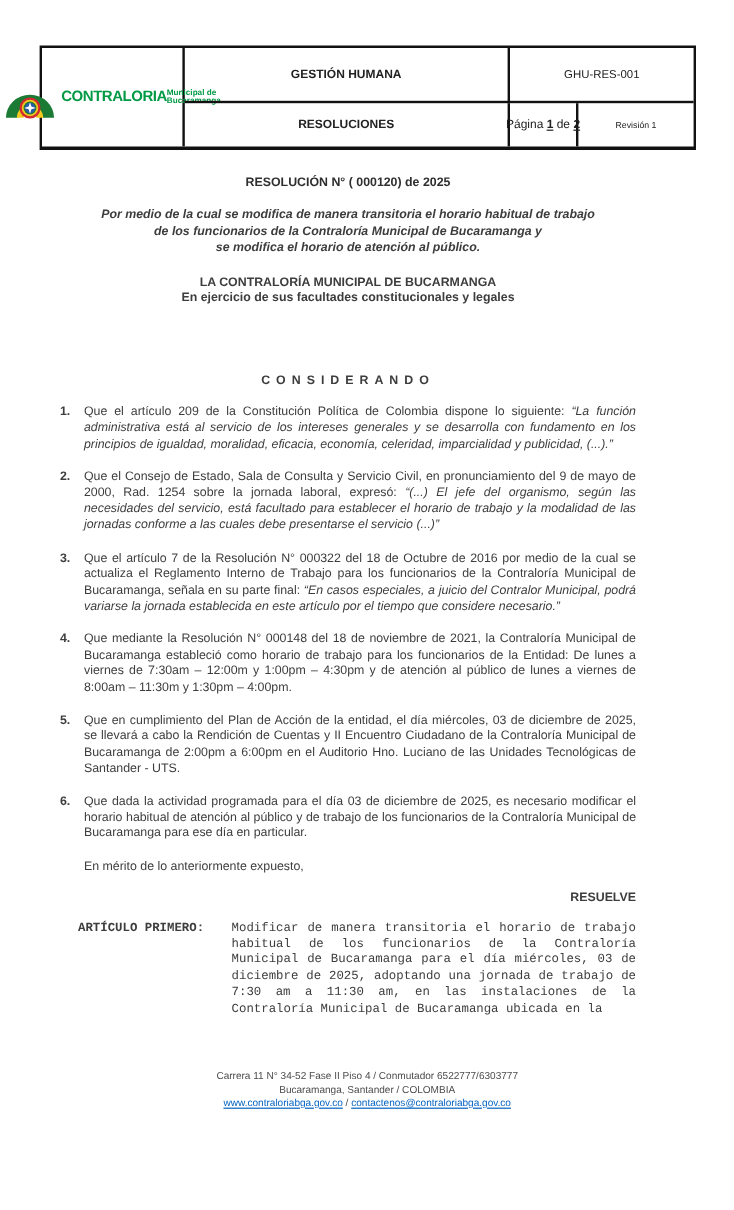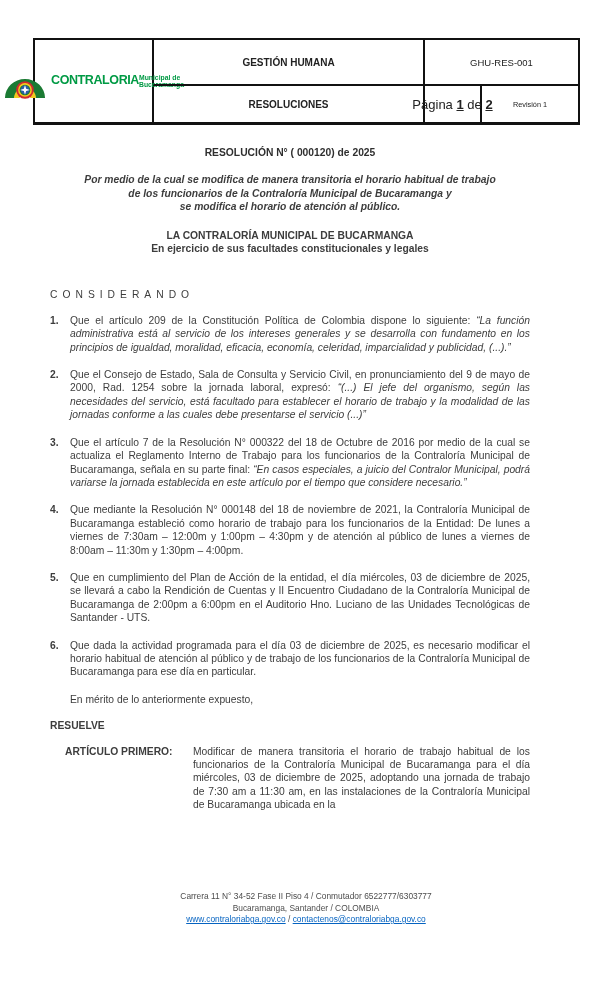--- a/index.html
+++ b/index.html
@@ -15,45 +15,45 @@
     grid-template-columns:119px 271px 57px 96px;
     grid-template-rows:46px 36px;
     border:2px solid #111; border-bottom-width:3px;
     background:#fff;
   }
   .cell { display:flex; align-items:center; justify-content:center; color:#222; }
   .cell-logo { grid-row:1/3; grid-column:1; border-right:2px solid #111; gap:4px; padding:2px 1px; }
   .cell-process { grid-row:1; grid-column:2; border-right:2px solid #111; border-bottom:2px solid #111; font-weight:bold; font-size:10px; }
   .cell-code { grid-row:1; grid-column:3/5; border-bottom:2px solid #111; font-size:9.5px; }
   .cell-doctype { grid-row:2; grid-column:2; border-right:2px solid #111; font-weight:bold; font-size:10px; }
-  .cell-page { grid-row:2; grid-column:3; border-right:2px solid #111; font-size:13px; }
+  .cell-page { grid-row:2; grid-column:3; border-right:2px solid #111; font-size:10px; }
   .cell-rev { grid-row:2; grid-column:4; font-size:7.3px; }
   .pg-num { font-weight:bold; text-decoration:underline; }
 
   .logo-text { display:flex; flex-direction:row; line-height:1.05; }
   .logo-title { color:#009a44; font-weight:bold; font-size:12.5px; letter-spacing:-0.4px; }
   .logo-sub { color:#009a44; font-weight:bold; font-size:6.8px; }
 
   
   .doc {
     position:absolute; left:50px; top:146px; width:480px;
     font-size:10.3px; line-height:13.4px; color:#3d3d3d;
   }
   .res-title { text-align:center; font-weight:bold; color:#2f2f2f; }
   .res-subtitle { margin-top:14px; text-align:center; font-weight:bold; font-style:italic; }
   .org-block { margin-top:15px; text-align:center; font-weight:bold; }
-  .considerando-heading { margin-top:33px; font-weight:normal; letter-spacing:5px; }
+  .considerando-heading { margin-top:56px; text-align:center; font-weight:bold; letter-spacing:5px; }
   .c-list { margin-top:12px; }
   .c-item { display:flex; margin-bottom:14px; }
   .c-num { flex:none; width:20px; font-weight:bold; }
   .c-text { flex:1; margin:0; text-align:justify; }
   .it { font-style:italic; }
   .closing { margin:0; padding-left:20px; }
-  .resuelve-heading { margin-top:13px; text-align:left; font-weight:bold; }
-  .article-row { margin-top:12px; display:flex; padding-left:15px; }
+  .resuelve-heading { margin-top:13px; text-align:right; font-weight:bold; }
+  .article-row { margin-top:12px; display:flex; padding-left:15px;font-family:Liberation Mono, monospace; }
   .article-label { flex:none; width:128px; font-weight:bold; }
   .article-text { flex:1; margin:0; text-align:justify; }
 
   
   .footer {
     position:absolute; top:891px; left:0; width:612px;
     text-align:center; font-size:8.4px; line-height:11.5px; color:#4d4d4d;
   }
   .footer a { color:#0563c1; text-decoration:underline; cursor:pointer; }
   .footer .sep { color:#4d4d4d; }

